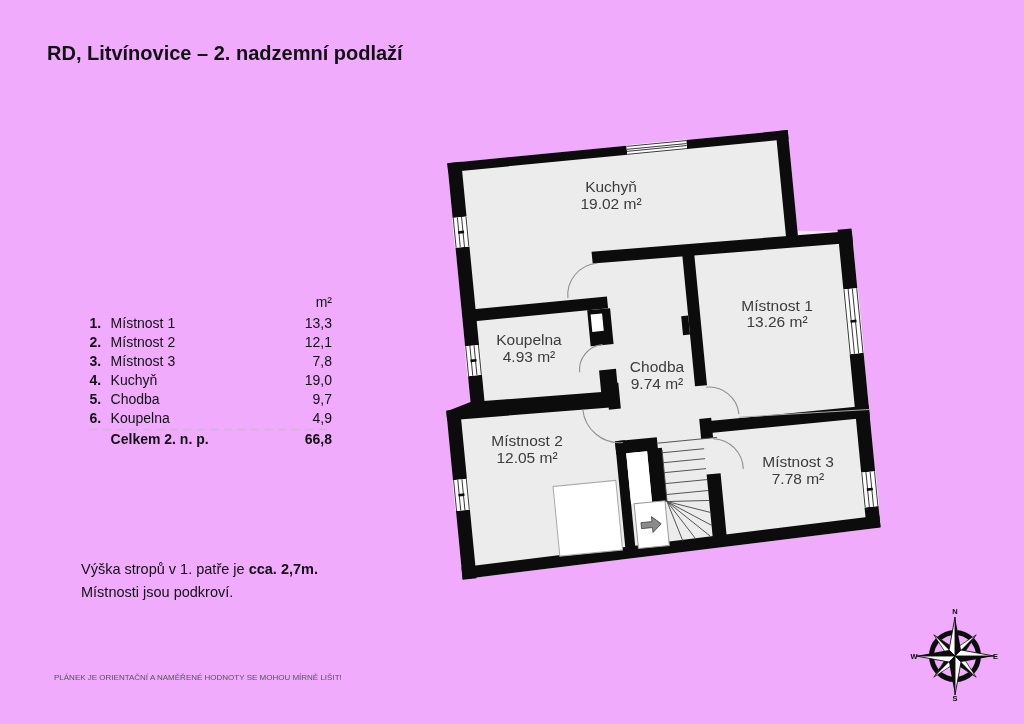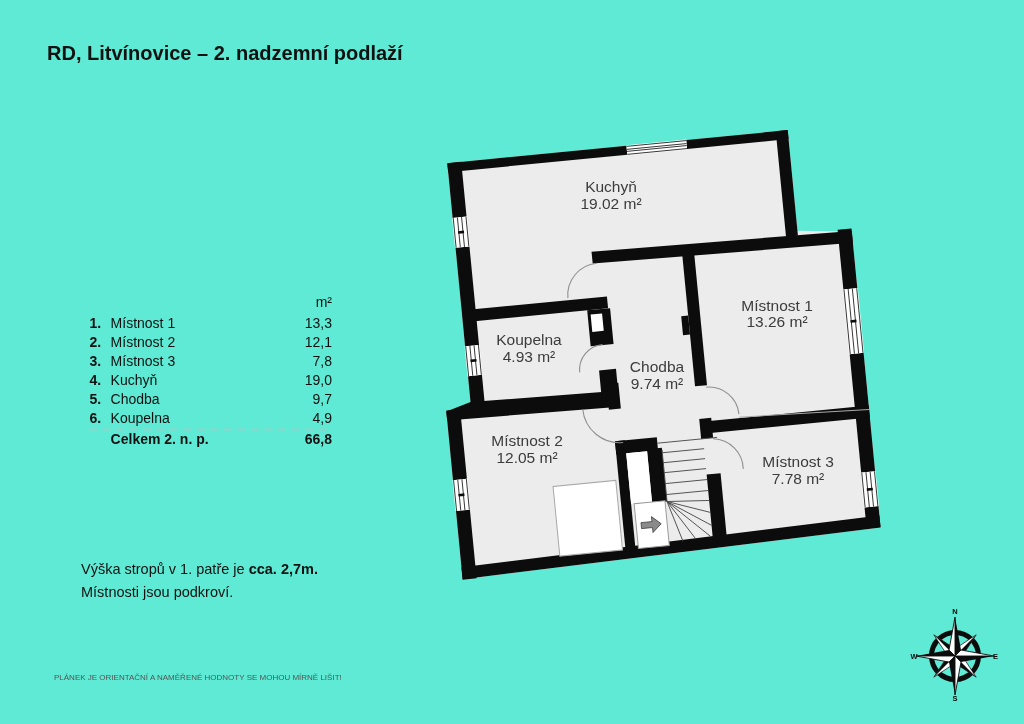--- a/index.html
+++ b/index.html
@@ -1,16 +1,16 @@
 <!DOCTYPE html>
 <html><head>
 <meta charset="utf-8">
 <style>
   html,body{margin:0;padding:0;background:#fff;}
-  #page{position:relative;width:1024px;height:724px;background:#5eead4;overflow:hidden;
+  #page{position:relative;width:1024px;height:724px;background:#f0abfc;overflow:hidden;
         font-family:"Liberation Sans", sans-serif;}
   svg text{font-family:"Liberation Sans", sans-serif;}
 </style>
 </head>
 <body>
 <div id="page">
 <svg width="1024" height="724" viewBox="0 0 1024 724">
 
   <text x="47" y="60" font-size="20" font-weight="bold" fill="#111">RD, Litvínovice – 2. nadzemní podlaží</text>
 

